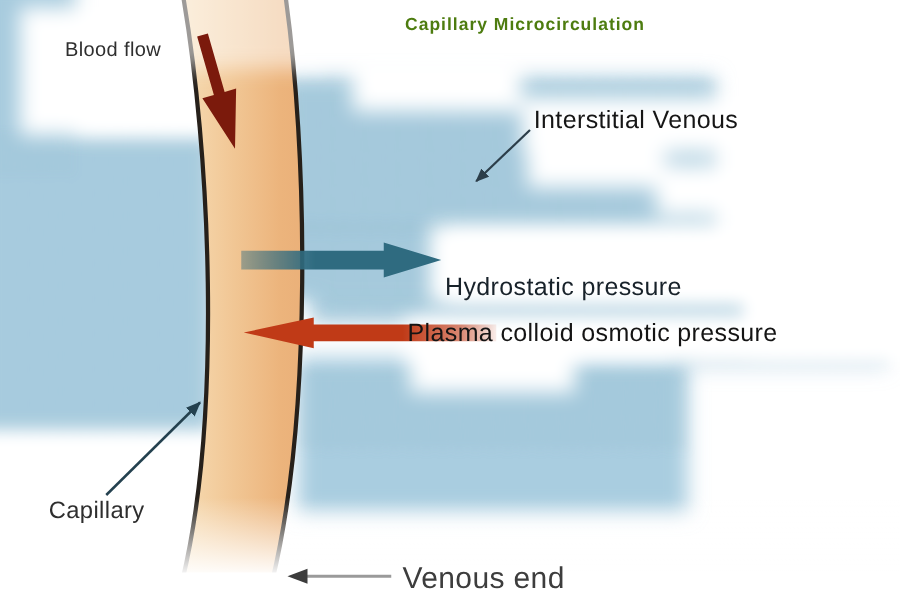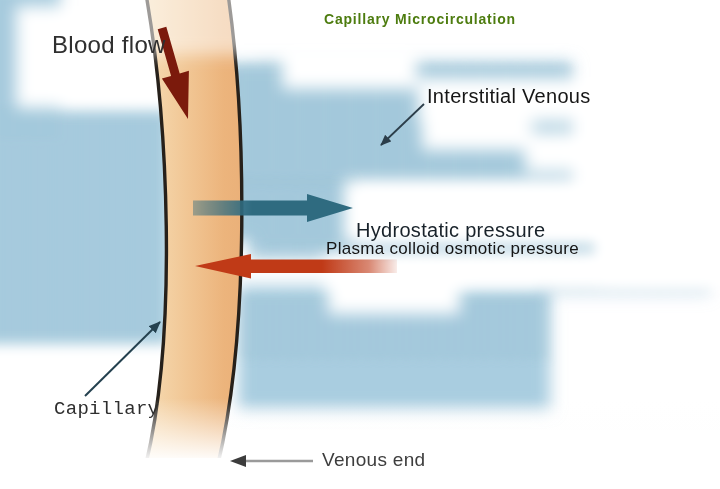--- a/index.html
+++ b/index.html
@@ -16,26 +16,26 @@
     white-space:nowrap;
     line-height:1.1;
     color:#1a1a1a;
     letter-spacing:0.3px;
   }
   .lbl-title{
     left:420px;top:12px;
     transform:translateX(-50%);
     font-size:14px;font-weight:bold;color:#4d7c0f;letter-spacing:0.8px;
   }
-  .lbl-blood{left:52px;top:32px;font-size:24px;color:#2f2f2f;text-align:right;}
+  .lbl-blood{left:52px;top:32px;font-size:16px;color:#2f2f2f;text-align:right;}
   .lbl-interstitial{left:427px;top:85px;font-size:20px;color:#161616;}
   .lbl-hydrostatic{left:356px;top:187px;font-size:20px;color:#18222a;margin-top:32px;}
-  .lbl-plasma{left:326px;top:240px;font-size:17px;color:#141414;}
-  .lbl-capillary{left:54px;top:399px;font-size:19px;color:#2e2e2e;font-family:Liberation Mono, monospace;}
-  .lbl-venous{left:322px;top:450px;font-size:19px;color:#3d3d3d;}
+  .lbl-plasma{left:326px;top:256px;font-size:20px;color:#141414;}
+  .lbl-capillary{left:39px;top:399px;font-size:19px;color:#2e2e2e;}
+  .lbl-venous{left:322px;top:450px;font-size:24px;color:#3d3d3d;}
 </style>
 </head>
 <body>
 
 <div class="stage">
 
   <svg width="720" height="489" viewBox="0 0 720 489">
     <defs>
       <filter id="b9" x="-40%" y="-40%" width="180%" height="180%">
         <feGaussianBlur stdDeviation="8"></feGaussianBlur>

